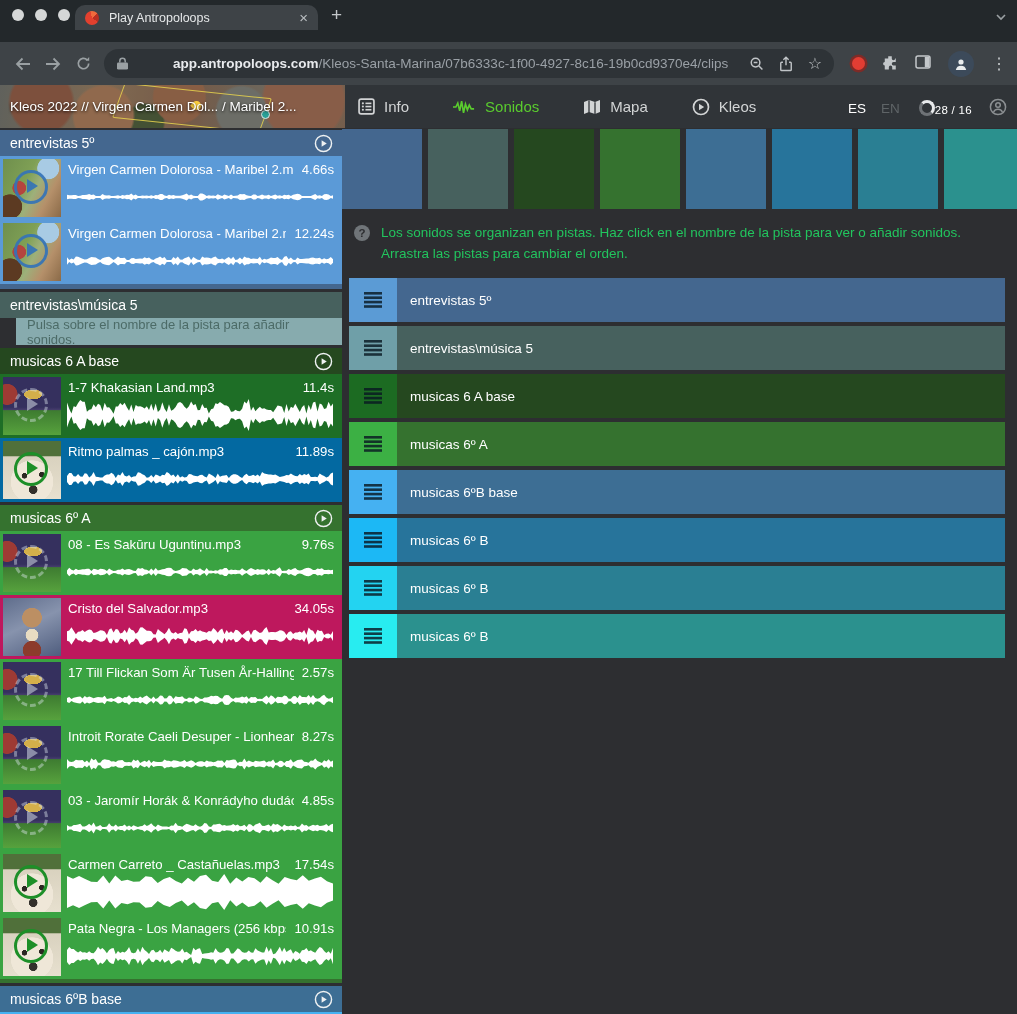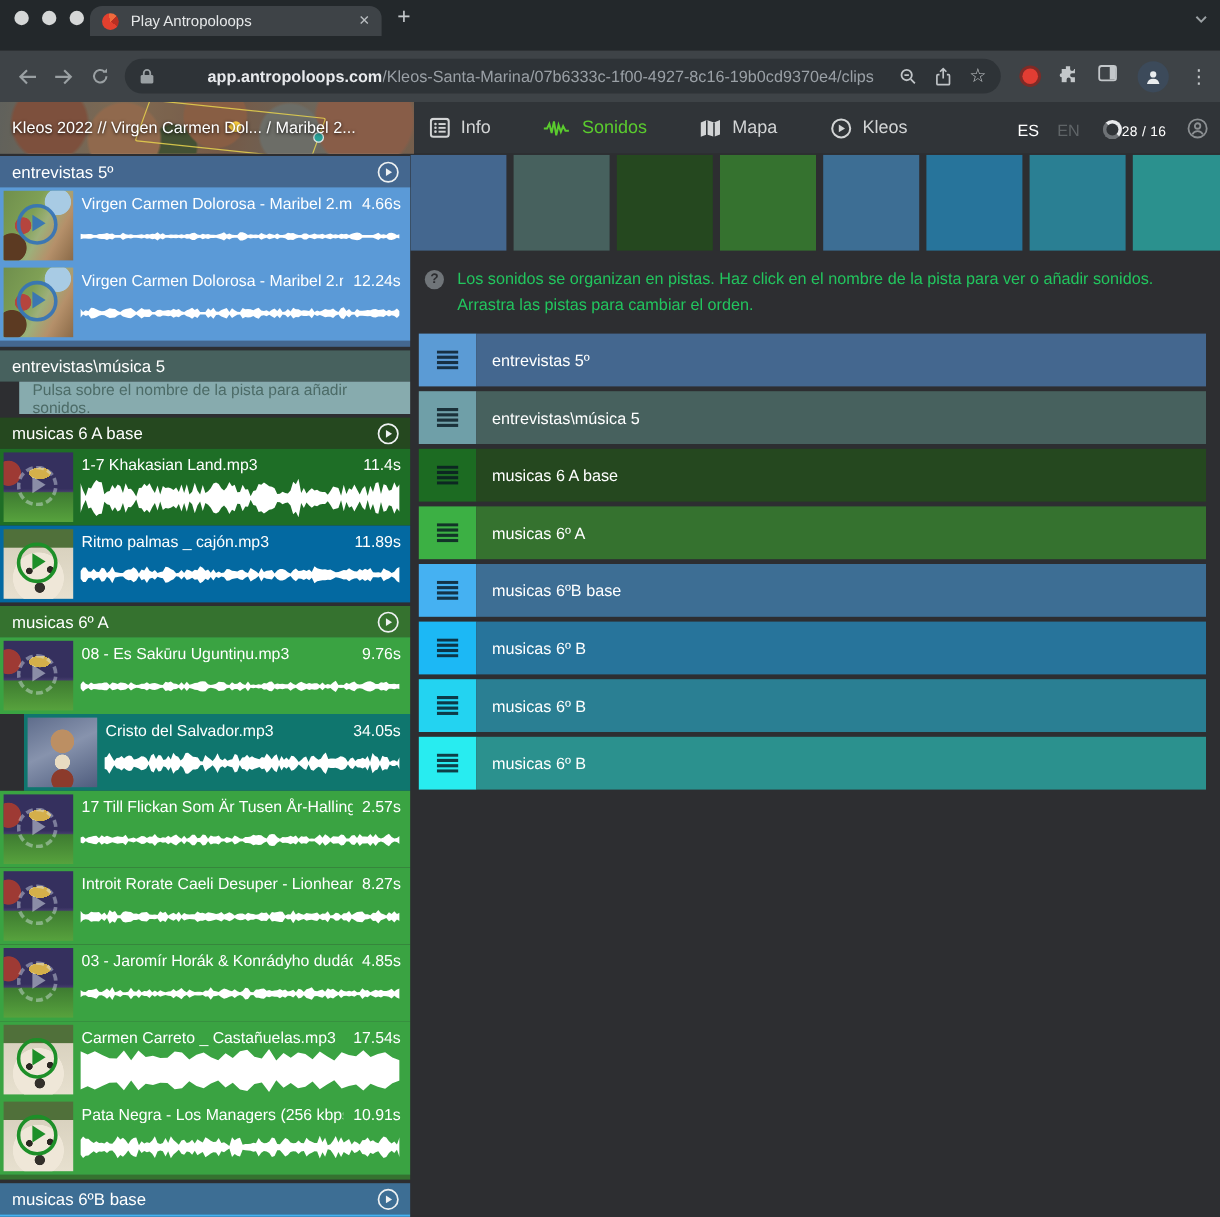--- a/index.html
+++ b/index.html
@@ -383,21 +383,21 @@
           <div class="clip-meta">
             <span class="clip-name">08 - Es Sakūru Uguntiņu.mp3</span>
             <span class="clip-dur">9.76s</span>
           </div>
           <div class="clip-wave">
             <svg viewBox="0 0 300 38" preserveAspectRatio="none">
               <polygon fill="#fff" points="0.0,17.5 2.5,14.7 5.0,16.7 7.5,17.6 10.0,15.8 12.5,16.9 15.0,16.7 17.5,16.3 20.0,16.3 22.5,15.8 25.0,15.7 27.5,17.9 30.0,15.8 32.5,16.2 35.0,17.1 37.5,15.8 40.0,16.0 42.5,16.4 45.0,17.9 47.5,15.6 50.0,17.0 52.5,17.9 55.0,17.7 57.5,16.8 60.0,16.8 62.5,15.6 65.0,17.0 67.5,16.3 70.0,16.1 72.5,16.7 75.0,17.7 77.5,17.9 80.0,15.1 82.5,15.7 85.0,14.9 87.5,16.6 90.0,16.8 92.5,17.9 95.0,15.5 97.5,17.8 100.0,15.1 102.5,17.6 105.0,17.0 107.5,16.2 110.0,15.9 112.5,14.9 115.0,14.8 117.5,15.0 120.0,17.2 122.5,17.9 125.0,17.4 127.5,16.8 130.0,15.1 132.5,15.3 135.0,15.5 137.5,17.5 140.0,17.9 142.5,15.5 145.0,16.9 147.5,16.8 150.0,15.2 152.5,16.9 155.0,17.9 157.5,15.0 160.0,17.8 162.5,17.5 165.0,17.9 167.5,17.3 170.0,17.7 172.5,16.2 175.0,16.6 177.5,15.1 180.0,15.0 182.5,17.4 185.0,16.5 187.5,17.1 190.0,16.7 192.5,17.2 195.0,17.2 197.5,15.3 200.0,17.0 202.5,17.9 205.0,16.2 207.5,15.1 210.0,16.1 212.5,17.1 215.0,16.1 217.5,16.7 220.0,16.3 222.5,16.4 225.0,17.9 227.5,15.7 230.0,17.9 232.5,17.1 235.0,17.6 237.5,15.7 240.0,14.3 242.5,17.9 245.0,17.7 247.5,17.8 250.0,15.9 252.5,17.1 255.0,15.8 257.5,15.0 260.0,17.1 262.5,17.5 265.0,17.1 267.5,15.7 270.0,15.0 272.5,14.8 275.0,15.5 277.5,17.0 280.0,17.0 282.5,15.5 285.0,16.0 287.5,15.2 290.0,17.0 292.5,17.1 295.0,16.7 297.5,17.2 300.0,16.8 300.0,21.2 297.5,20.8 295.0,21.3 292.5,20.9 290.0,21.0 287.5,22.8 285.0,22.0 282.5,22.5 280.0,21.0 277.5,21.0 275.0,22.5 272.5,23.2 270.0,23.0 267.5,22.3 265.0,20.9 262.5,20.5 260.0,20.9 257.5,23.0 255.0,22.2 252.5,20.9 250.0,22.1 247.5,20.2 245.0,20.3 242.5,20.1 240.0,23.7 237.5,22.3 235.0,20.4 232.5,20.9 230.0,20.1 227.5,22.3 225.0,20.1 222.5,21.6 220.0,21.7 217.5,21.3 215.0,21.9 212.5,20.9 210.0,21.9 207.5,22.9 205.0,21.8 202.5,20.1 200.0,21.0 197.5,22.7 195.0,20.8 192.5,20.8 190.0,21.3 187.5,20.9 185.0,21.5 182.5,20.6 180.0,23.0 177.5,22.9 175.0,21.4 172.5,21.8 170.0,20.3 167.5,20.7 165.0,20.1 162.5,20.5 160.0,20.2 157.5,23.0 155.0,20.1 152.5,21.1 150.0,22.8 147.5,21.2 145.0,21.1 142.5,22.5 140.0,20.1 137.5,20.5 135.0,22.5 132.5,22.7 130.0,22.9 127.5,21.2 125.0,20.6 122.5,20.1 120.0,20.8 117.5,23.0 115.0,23.2 112.5,23.1 110.0,22.1 107.5,21.8 105.0,21.0 102.5,20.4 100.0,22.9 97.5,20.2 95.0,22.5 92.5,20.1 90.0,21.2 87.5,21.4 85.0,23.1 82.5,22.3 80.0,22.9 77.5,20.1 75.0,20.3 72.5,21.3 70.0,21.9 67.5,21.7 65.0,21.0 62.5,22.4 60.0,21.2 57.5,21.2 55.0,20.3 52.5,20.1 50.0,21.0 47.5,22.4 45.0,20.1 42.5,21.6 40.0,22.0 37.5,22.2 35.0,20.9 32.5,21.8 30.0,22.2 27.5,20.1 25.0,22.3 22.5,22.2 20.0,21.7 17.5,21.7 15.0,21.3 12.5,21.1 10.0,22.2 7.5,20.4 5.0,21.3 2.5,23.3 0.0,20.5"></polygon>
             </svg>
           </div>
         </div>
-        <div class="clip" style="background: #0f766e; margin-left: 20px;">
+        <div class="clip" style="background: #be185d;">
           <div class="thumb th-monkey"></div>
           <div class="clip-meta">
             <span class="clip-name">Cristo del Salvador.mp3</span>
             <span class="clip-dur">34.05s</span>
           </div>
           <div class="clip-wave">
             <svg viewBox="0 0 300 38" preserveAspectRatio="none">
               <polygon fill="#fff" points="0.0,14.3 2.5,13.6 5.0,10.3 7.5,13.8 10.0,17.2 12.5,14.7 15.0,14.4 17.5,12.9 20.0,15.1 22.5,13.4 25.0,12.5 27.5,12.9 30.0,16.0 32.5,15.5 35.0,14.6 37.5,13.2 40.0,13.5 42.5,14.6 45.0,17.9 47.5,12.5 50.0,11.2 52.5,15.5 55.0,12.1 57.5,12.5 60.0,16.4 62.5,15.7 65.0,12.7 67.5,15.9 70.0,10.3 72.5,12.7 75.0,13.6 77.5,16.8 80.0,14.9 82.5,10.4 85.0,10.2 87.5,11.9 90.0,13.7 92.5,13.8 95.0,14.3 97.5,17.3 100.0,17.5 102.5,12.1 105.0,14.1 107.5,15.4 110.0,17.2 112.5,14.7 115.0,10.8 117.5,15.3 120.0,16.5 122.5,14.9 125.0,16.9 127.5,16.1 130.0,15.7 132.5,11.3 135.0,12.1 137.5,17.5 140.0,14.2 142.5,14.0 145.0,11.9 147.5,14.5 150.0,13.3 152.5,14.4 155.0,15.1 157.5,15.8 160.0,13.9 162.5,14.5 165.0,11.0 167.5,12.9 170.0,15.8 172.5,12.9 175.0,11.5 177.5,17.3 180.0,12.9 182.5,16.1 185.0,14.3 187.5,16.3 190.0,12.7 192.5,13.3 195.0,15.2 197.5,17.9 200.0,16.3 202.5,14.3 205.0,13.4 207.5,17.9 210.0,13.5 212.5,12.8 215.0,14.6 217.5,16.1 220.0,15.3 222.5,11.9 225.0,10.1 227.5,15.4 230.0,15.1 232.5,15.0 235.0,15.3 237.5,14.5 240.0,13.3 242.5,13.6 245.0,14.8 247.5,17.9 250.0,15.0 252.5,14.2 255.0,17.1 257.5,15.5 260.0,15.4 262.5,14.5 265.0,15.8 267.5,13.0 270.0,17.9 272.5,10.6 275.0,13.0 277.5,13.8 280.0,17.7 282.5,12.8 285.0,13.9 287.5,13.8 290.0,17.9 292.5,16.7 295.0,16.6 297.5,17.7 300.0,14.0 300.0,24.0 297.5,20.3 295.0,21.4 292.5,21.3 290.0,20.1 287.5,24.2 285.0,24.1 282.5,25.2 280.0,20.3 277.5,24.2 275.0,25.0 272.5,27.4 270.0,20.1 267.5,25.0 265.0,22.2 262.5,23.5 260.0,22.6 257.5,22.5 255.0,20.9 252.5,23.8 250.0,23.0 247.5,20.1 245.0,23.2 242.5,24.4 240.0,24.7 237.5,23.5 235.0,22.7 232.5,23.0 230.0,22.9 227.5,22.6 225.0,27.9 222.5,26.1 220.0,22.7 217.5,21.9 215.0,23.4 212.5,25.2 210.0,24.5 207.5,20.1 205.0,24.6 202.5,23.7 200.0,21.7 197.5,20.1 195.0,22.8 192.5,24.7 190.0,25.3 187.5,21.7 185.0,23.7 182.5,21.9 180.0,25.1 177.5,20.7 175.0,26.5 172.5,25.1 170.0,22.2 167.5,25.1 165.0,27.0 162.5,23.5 160.0,24.1 157.5,22.2 155.0,22.9 152.5,23.6 150.0,24.7 147.5,23.5 145.0,26.1 142.5,24.0 140.0,23.8 137.5,20.5 135.0,25.9 132.5,26.7 130.0,22.3 127.5,21.9 125.0,21.1 122.5,23.1 120.0,21.5 117.5,22.7 115.0,27.2 112.5,23.3 110.0,20.8 107.5,22.6 105.0,23.9 102.5,25.9 100.0,20.5 97.5,20.7 95.0,23.7 92.5,24.2 90.0,24.3 87.5,26.1 85.0,27.8 82.5,27.6 80.0,23.1 77.5,21.2 75.0,24.4 72.5,25.3 70.0,27.7 67.5,22.1 65.0,25.3 62.5,22.3 60.0,21.6 57.5,25.5 55.0,25.9 52.5,22.5 50.0,26.8 47.5,25.5 45.0,20.1 42.5,23.4 40.0,24.5 37.5,24.8 35.0,23.4 32.5,22.5 30.0,22.0 27.5,25.1 25.0,25.5 22.5,24.6 20.0,22.9 17.5,25.1 15.0,23.6 12.5,23.3 10.0,20.8 7.5,24.2 5.0,27.7 2.5,24.4 0.0,23.7"></polygon>
             </svg>
           </div>

